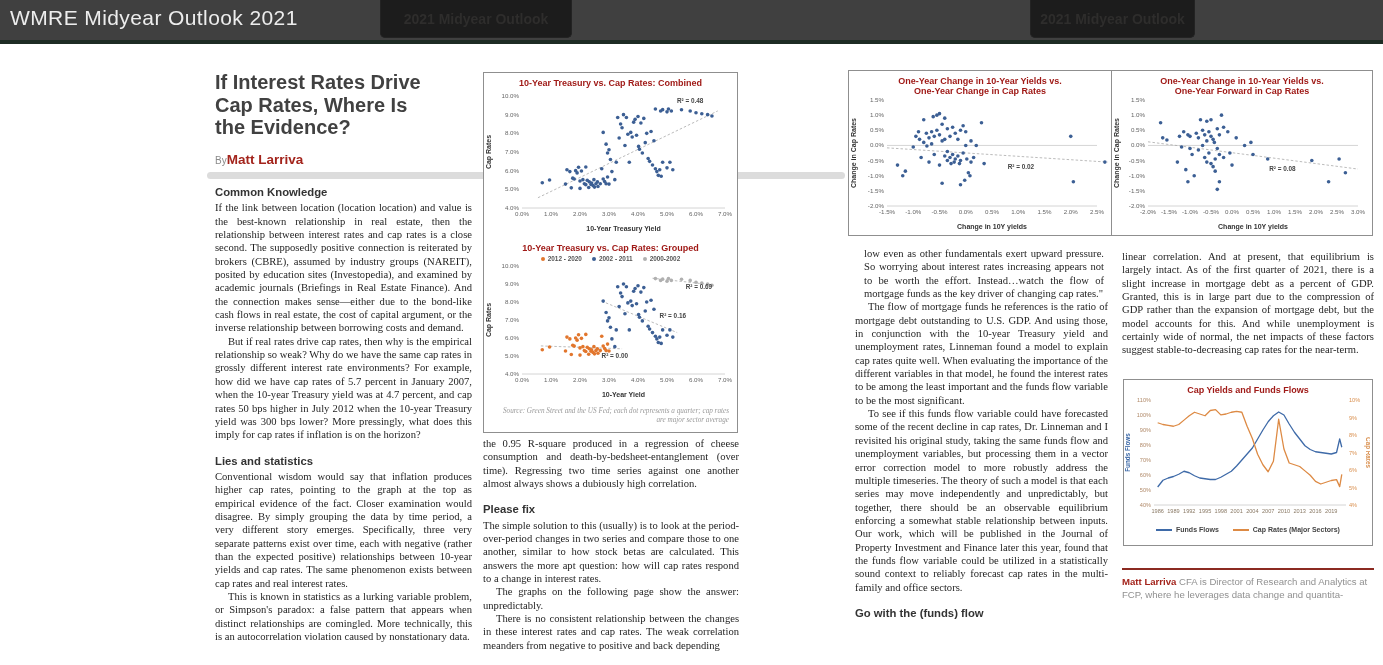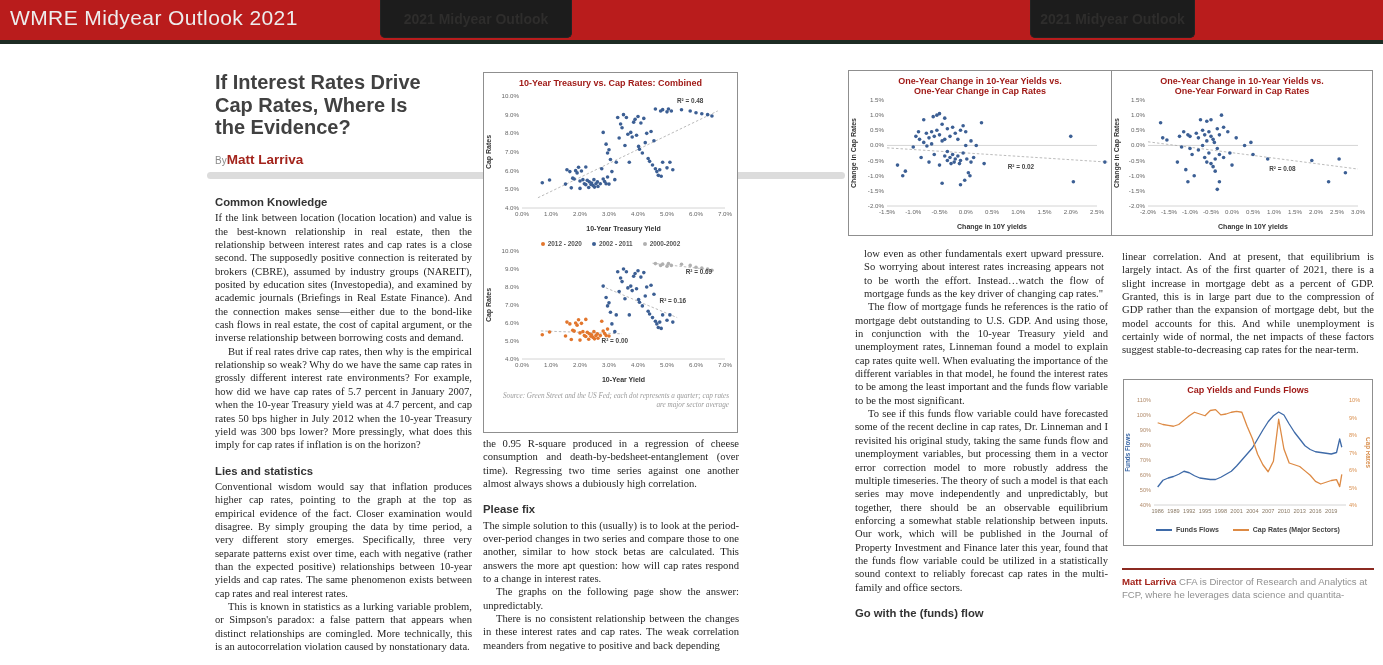--- a/index.html
+++ b/index.html
@@ -1,39 +1,39 @@
 <!DOCTYPE html>
 <html><head>
 <meta charset="utf-8">
 <style>
   html,body{margin:0;padding:0;}
   body{
     width:1383px;height:665px;position:relative;overflow:hidden;
     background:#ffffff;font-family:"Liberation Sans",sans-serif;
   }
   
-  .header{position:absolute;left:0;top:0;width:1383px;height:40px;background:#b91c1c;border-bottom:4px solid #1d2c24;z-index:5;}
+  .header{position:absolute;left:0;top:0;width:1383px;height:40px;background:#404040;border-bottom:4px solid #1d2c24;z-index:5;}
   .header-title{position:absolute;left:10px;top:6px;color:#ededed;font-size:21px;font-weight:400;letter-spacing:.4px;}
   .header-tab{position:absolute;top:0;height:37px;background:#1c1c1c;border:1px solid #232323;border-top:none;
     border-radius:0 0 5px 5px;color:#2e2d2c;font-weight:700;font-size:14px;
     display:flex;align-items:center;justify-content:center;white-space:nowrap;overflow:hidden;}
   .tab1{left:380px;width:190px;}
   .tab2{left:1030px;width:163px;}
   
   .page-title{position:absolute;left:215px;top:71px;width:250px;font-size:20px;line-height:22.5px;font-weight:700;color:#414141;white-space:pre-line;}
   .byline{position:absolute;left:215px;top:150px;}
   .byline .by{font-size:10px;color:#8a8a8a;margin-right:0;}
   .byline .author{font-size:13.5px;font-weight:700;color:#a3241c;}
   .divider-bar{position:absolute;left:207px;top:172px;width:638px;height:7px;background:#dcdcdc;border-radius:4px;z-index:1;}
   
   .col{position:absolute;font-family:"Liberation Serif",serif;font-size:10.6px;line-height:13.35px;color:#1e1e1e;text-align:justify;overflow:hidden;}
   .col p{margin:0;}
   .col p.indent{text-indent:13px;}
   .sec{font-family:"Liberation Sans",sans-serif;font-weight:700;font-size:11.3px;color:#333;margin:13px 0 2px;text-align:left;}
-  .sec.first{margin-top:10px;}
+  .sec.first{margin-top:0;}
   .quote{padding:0 4px 0 9px;margin-bottom:13px;}
   .col1{left:215px;top:186px;width:257px;height:479px;}
   .col2t{left:483px;top:437px;width:256px;height:228px;}
   .col3{left:855px;top:247px;width:253px;height:418px;}
   .col4a{left:1122px;top:250px;width:252px;height:128px;}
   .col4b{left:1122px;top:560px;width:252px;height:105px;overflow:hidden;}
   .endmark{color:#b01d12;font-family:"Liberation Sans",sans-serif;font-size:9px;}
   .bio-rule{height:2px;background:#8b2a21;margin:8px 0 6px;}
   .bio{font-family:"Liberation Sans",sans-serif;font-size:9.6px;line-height:12.5px;color:#909090;text-align:left;}
   .bio .bio-name{font-weight:700;color:#a3241c;}
@@ -187,21 +187,21 @@
         <circle cx="197.5" cy="21.813333333333347" r="1.8" fill="#3c5f94"></circle>
         <circle cx="206.2" cy="22.933333333333337" r="1.8" fill="#3c5f94"></circle>
         <circle cx="212" cy="24.799999999999997" r="1.8" fill="#3c5f94"></circle>
         <circle cx="217.8" cy="25.73333333333332" r="1.8" fill="#3c5f94"></circle>
         <circle cx="223.60000000000002" cy="26.666666666666657" r="1.8" fill="#3c5f94"></circle>
         <circle cx="227.95" cy="27.97333333333333" r="1.8" fill="#3c5f94"></circle>
         <text x="206.2" y="15.093333333333348" text-anchor="middle" font-size="6.4" font-weight="bold" fill="#444">R² = 0.48</text>
         <text x="7" y="64" text-anchor="middle" font-size="7" font-weight="bold" fill="#333" transform="rotate(-90 7 64)">Cap Rates</text>
         <text x="139.5" y="143" text-anchor="middle" font-size="7" font-weight="bold" fill="#333">10-Year Treasury Yield</text>
       </svg></div>
-  <div><div class="leg">
+  <div><div class="ct">10-Year Treasury vs. Cap Rates: Grouped</div><div class="leg">
         <span class="li">
           <span class="dot" style="background: rgb(226, 118, 45);"></span>
           <span>2012 - 2020</span>
         </span>
         <span class="li">
           <span class="dot" style="background: rgb(60, 95, 148);"></span>
           <span>2002 - 2011</span>
         </span>
         <span class="li">
           <span class="dot" style="background: rgb(176, 176, 176);"></span>
@@ -566,14 +566,14 @@
         </span>
         <span class="li">
           <span class="sw" style="background: rgb(221, 138, 68);"></span>
           <span>Cap Rates (Major Sectors)</span>
         </span>
       </div></div>
 </div>
 
 <div class="col col4b">
   <div class="bio-rule"></div>
-  <p class="bio"><span class="bio-name">Matt Larriva</span><span> CFA is Director of Research and Analytics at FCP, where he leverages data science and quantita-</span></p>
+  <p class="bio"><span class="bio-name">Matt Larriva</span><span> CFA is Director of Research and Analytics at FCP, where he leverages data change and quantita-</span></p>
 </div>
 
 </body></html>

